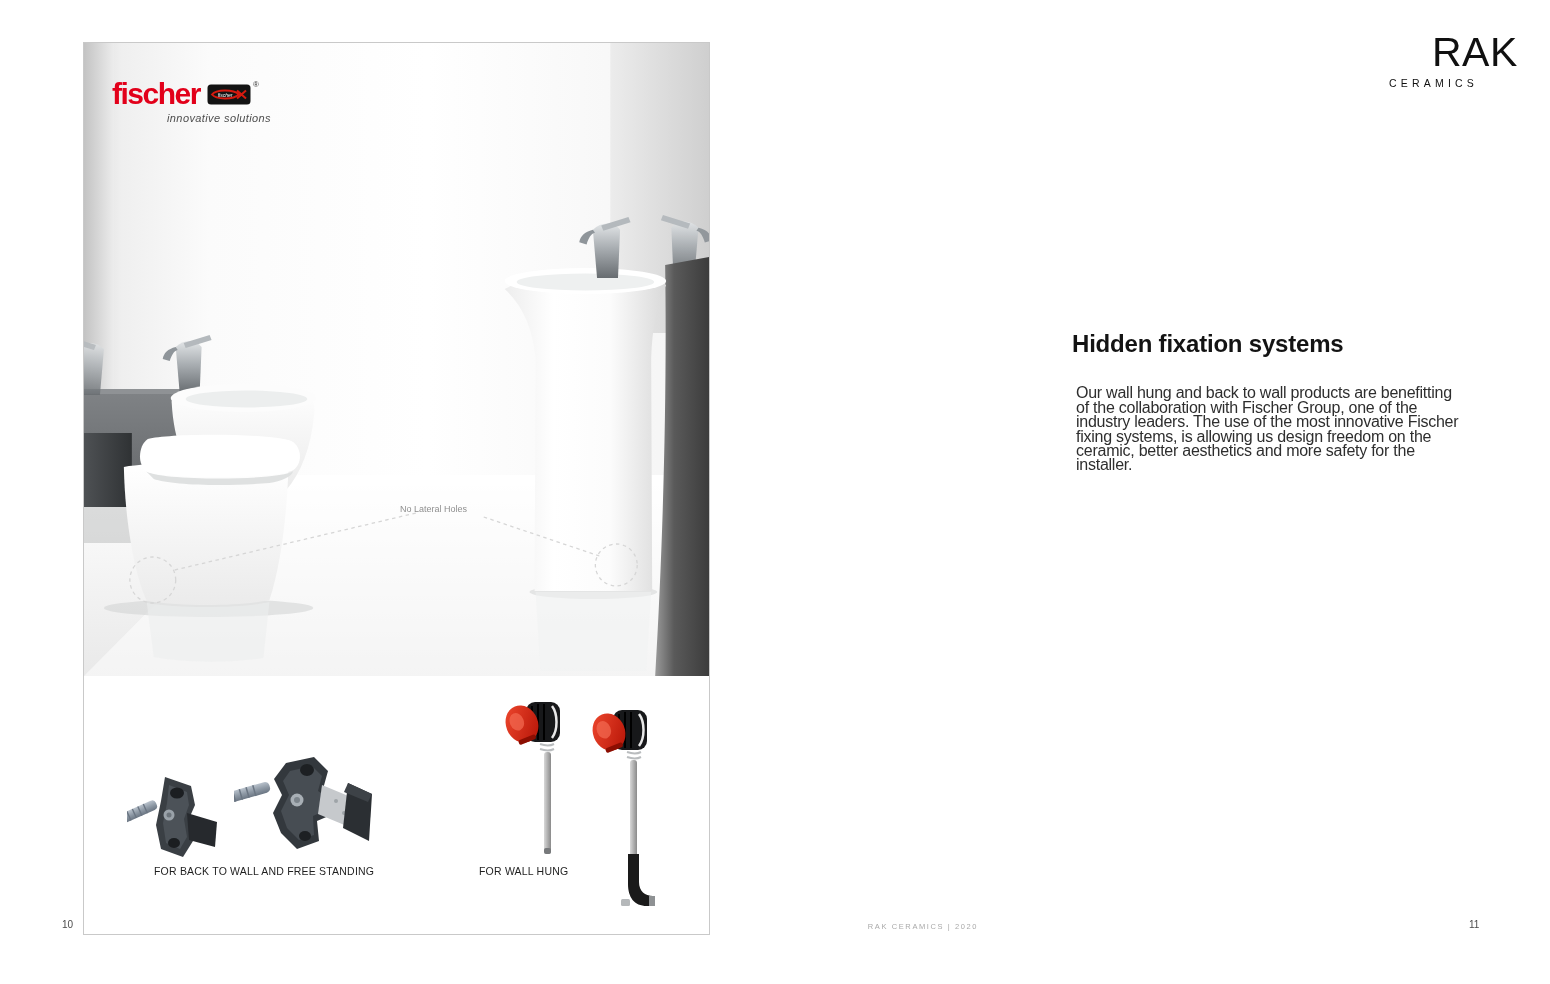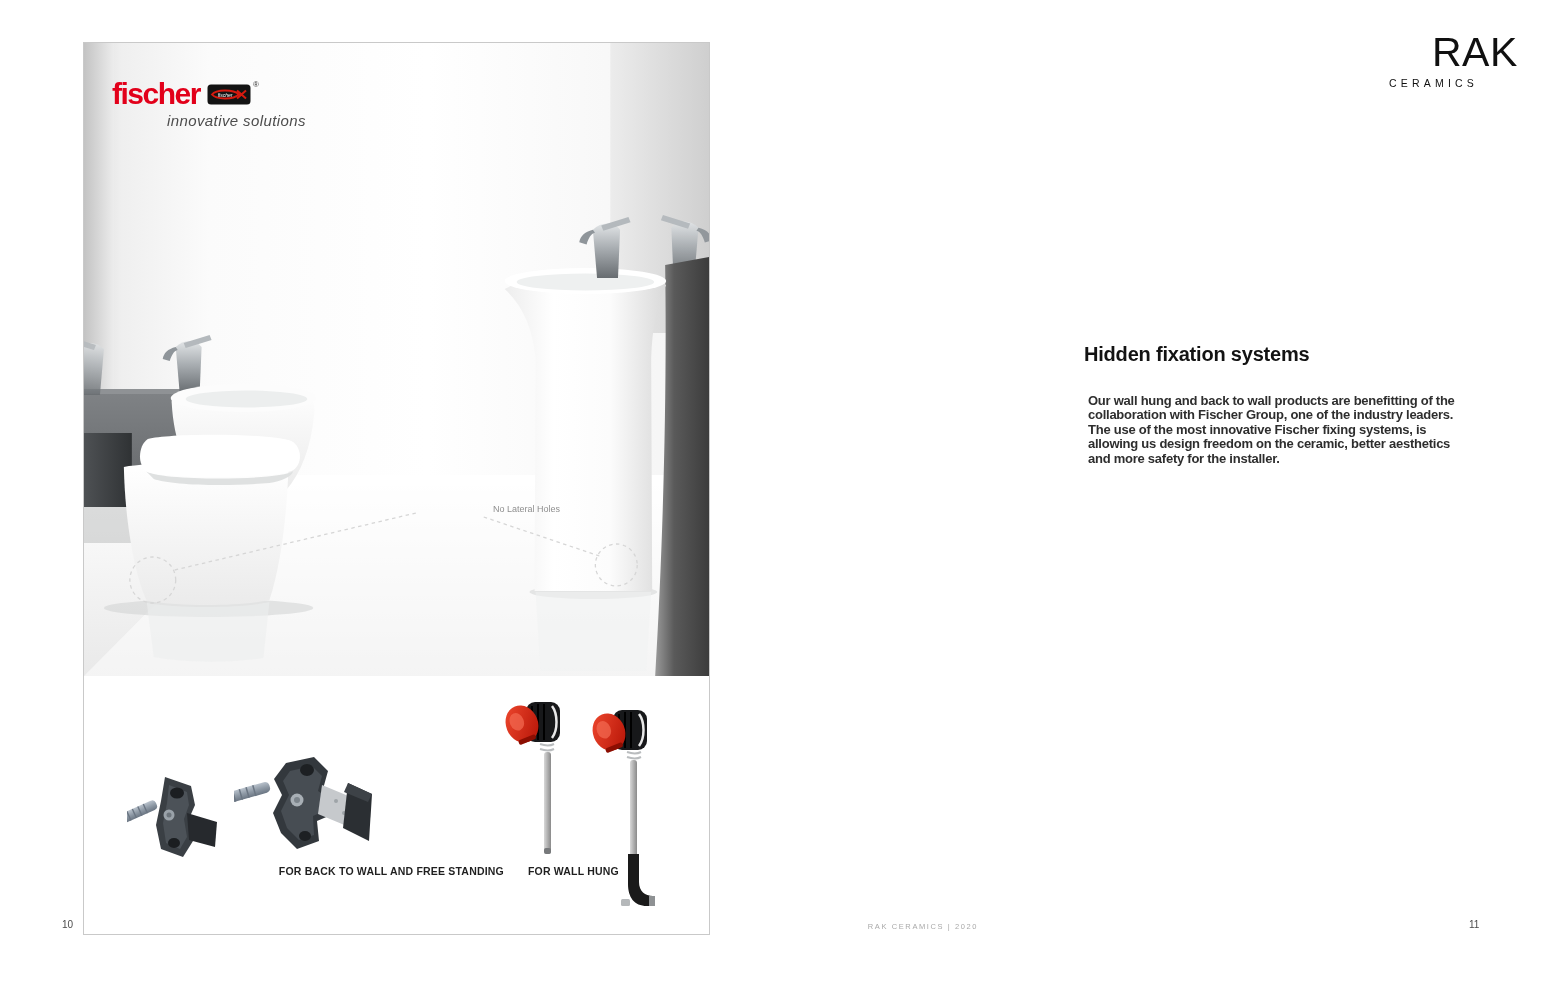--- a/index.html
+++ b/index.html
@@ -13,46 +13,46 @@
     border:1px solid #c9c9c9; background:#ffffff; box-sizing:border-box;
   }
   .photo { position:absolute; left:0; top:0; width:625px; height:633px; overflow:hidden; }
   .photo-svg { position:absolute; left:0; top:0; width:100%; height:100%; display:block; }
 
   .fischer-logo { position:absolute; left:28px; top:36px; }
   .fischer-row { display:flex; align-items:flex-start; line-height:1; }
   .fischer-word { font-size:30px; font-weight:bold; color:#e2001a; letter-spacing:-1.5px; }
   .fischer-badge { margin:5px 0 0 7px; display:block; }
   .fischer-reg { font-size:8px; color:#333; margin-left:2px; margin-top:2px; }
-  .fischer-tagline { font-style:italic; font-size:15px; color:#4d4d4d; letter-spacing:0.4px; margin:3px 4px 0 55px; }
-
-  .anno-label { position:absolute; left:316px; top:461px; width:160px; text-align:right; font-size:9px; color:#8f8f8f; }
+  .fischer-tagline { font-style:italic; font-size:11px; color:#4d4d4d; letter-spacing:0.4px; margin:3px 4px 0 55px; }
+
+  .anno-label { position:absolute; left:316px; top:461px; width:160px; text-align:left; font-size:9px; color:#8f8f8f; }
 
   .hw { position:absolute; }
-  .hw-caption { position:absolute; font-size:10.5px; font-weight:bold; color:#1f1f1f; text-align:right; letter-spacing:0.2px; }
+  .hw-caption { position:absolute; font-size:10.5px; font-weight:normal; color:#1f1f1f; text-align:left; letter-spacing:0.2px; }
   .cap-btw { left:70px; top:822px; width:350px; }
   .cap-wh  { left:395px; top:822px; width:140px; }
 
   
   .page-num { position:absolute; font-size:10px; color:#4b4b4b; }
   .pn-left  { left:40px;  top:919px; width:33px; text-align:right; }
   .pn-right { left:1469px; top:919px; }
   .footer-center {
     position:absolute; left:798px; top:922px; width:250px; text-align:center;
     font-size:7.5px; letter-spacing:1.6px; color:#a9a9a9;
   }
 
   
   .rak-logo { position:absolute; left:1384px; top:32px; width:96px; text-align:center; color:#101010; }
   .rak-name { font-size:41px; line-height:1; letter-spacing:0.5px; font-weight:400;margin-left:48px; }
   .rak-sub  { font-size:10.5px; letter-spacing:4.2px; margin-top:4px; margin-left:3px; }
 
   .article { position:absolute; left:1072px; top:331px; width:400px; color:#2e2e2e; }
-  .article h1 { margin:12px; font-size:20px; font-weight:700; color:#131313; letter-spacing:-0.2px; line-height:1.1; }
-  .article p  { margin:16px; font-size:13px; line-height:14.4px; letter-spacing:-0.25px;font-weight:bold; }
+  .article h1 { margin:0; font-size:24px; font-weight:700; color:#131313; letter-spacing:-0.2px; line-height:1.1; }
+  .article p  { margin:4px; font-size:16px; line-height:14.4px; letter-spacing:-0.25px; }
   .article .p1 { margin-top:29px; }
   .article .p2 { margin-top:14px; }
 </style>
 </head>
 <body>
 
 <div class="spread">
 
   <div class="left-page">
 

